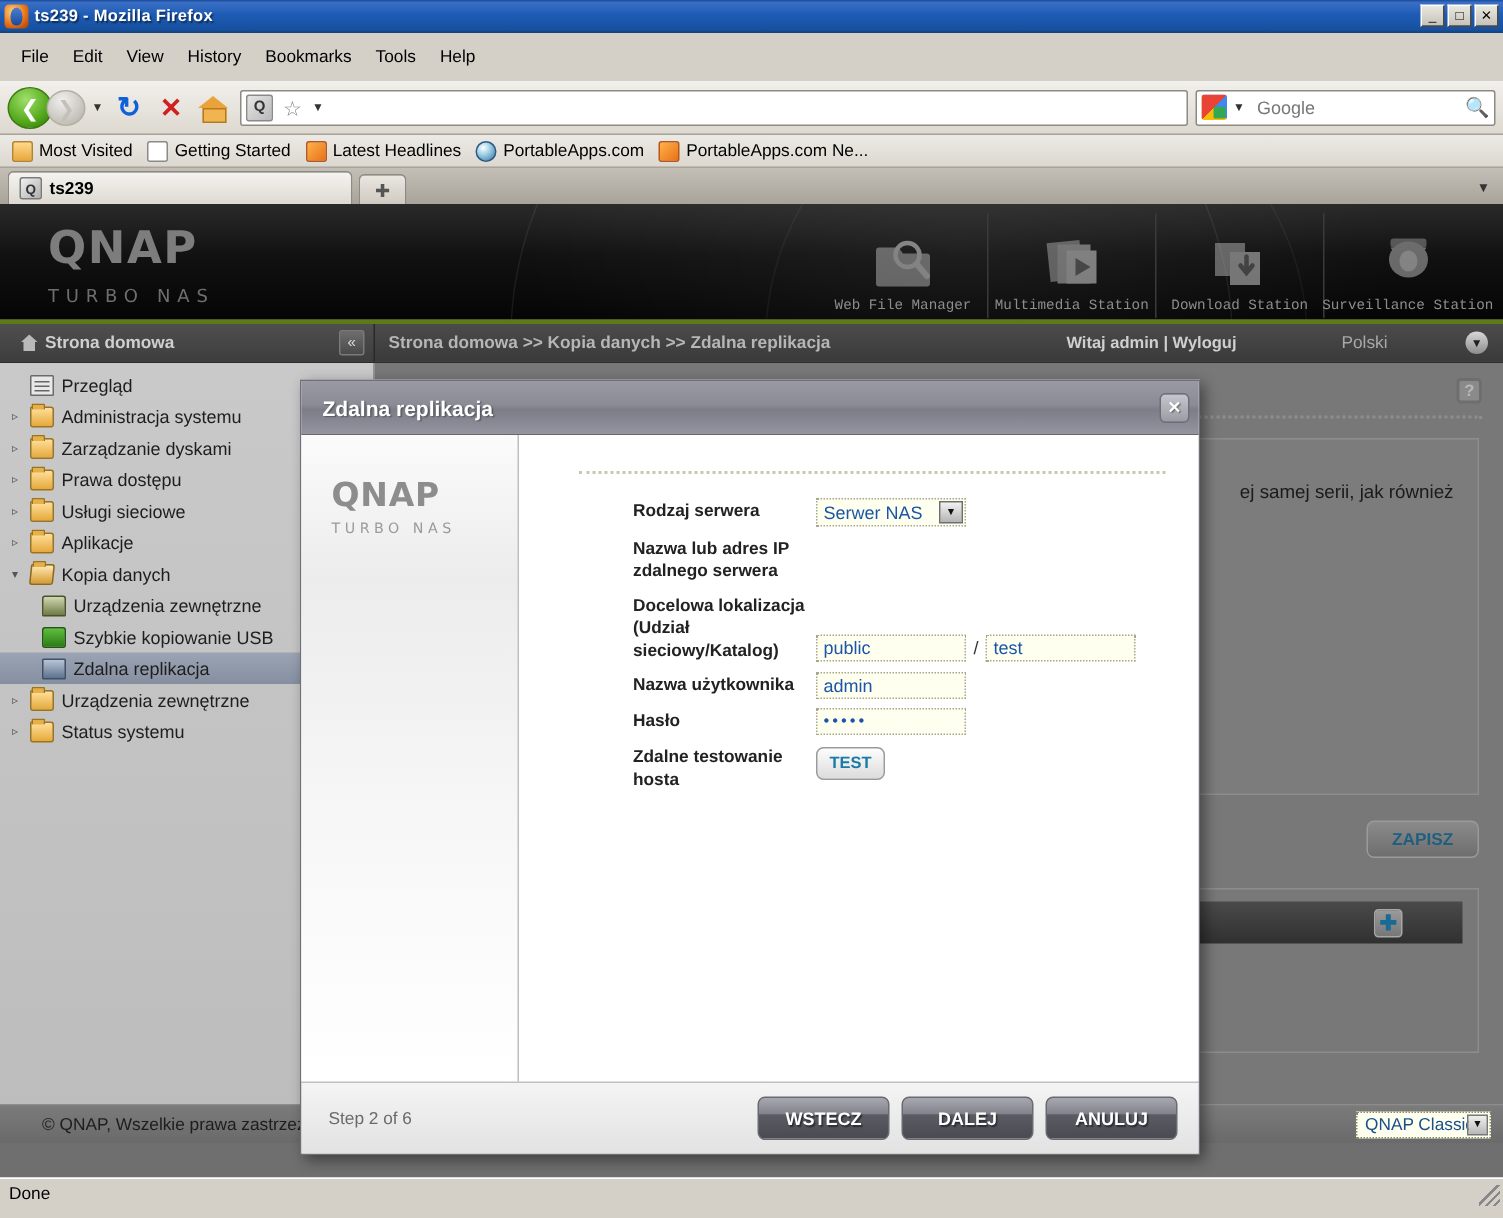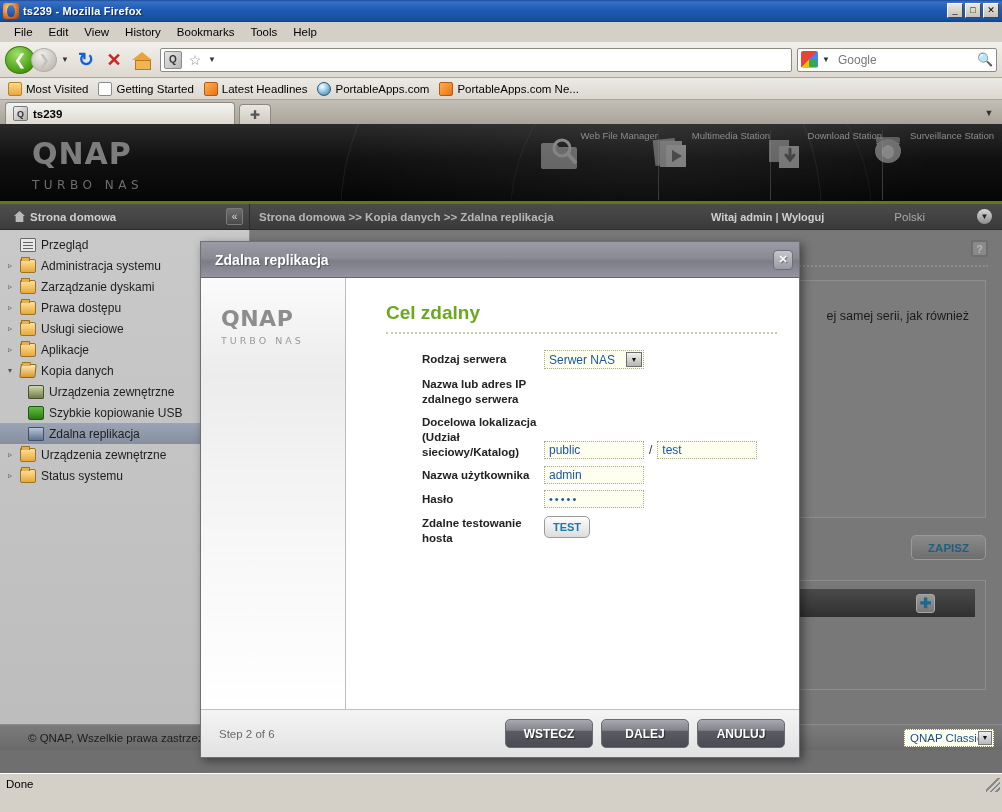--- a/index.html
+++ b/index.html
@@ -47,21 +47,21 @@
     background: linear-gradient(to bottom, #e8e8e0, #c6c2b8);
     border: 1px solid #fff;
     border-right-color: #4a4a42; border-bottom-color: #4a4a42;
     display: flex; align-items: center; justify-content: center;
     font-size: 9px; color: #000; font-family: "Liberation Sans", sans-serif;
     line-height: 1;
   }
 
   
   .menubar {
-    height: 20px;
+    height: 32px;
     background: #d4d0c8;
     display: flex; align-items: center;
     padding-left: 6px;
     border-bottom: 1px solid #d4d0c8;
   }
   .menu-item {
     padding: 2px 8px;
     font-size: 11.5px;
     color: #000;
   }
@@ -285,25 +285,26 @@
     font-size: 12px; letter-spacing: 4.5px;
     color: #6e6e6e; margin-top: 7px;
     font-family: "DejaVu Sans", sans-serif;
   }
   .stations {
     position: absolute; right: 8px; top: 6px;
     display: flex; height: 70px;
   }
   .station {
     width: 112px;
-    display: flex; flex-direction: row;
-    justify-content: flex-end;
+    display: flex; flex-direction: column;
+    align-items: center; justify-content: flex-end;
     border-left: 1px solid #3a3a3a;
     padding-bottom: 3px;
     position: relative;
+    font-family: Liberation Mono, monospace;
   }
   .station:first-child { border-left: none; }
   .station-ico {
     width: 46px; height: 44px;
     margin-bottom: 2px;
     opacity: .55;
     display: flex; align-items: center; justify-content: center;
   }
   .station-lbl {
     font-size: 9.5px; color: #8d8d8d;
@@ -877,21 +878,20 @@
       <div class="modal-close">✕</div>
     </div>
 
     <div class="modal-body">
       <div class="modal-left">
         <div class="big">QNAP</div>
         <div class="sub">TURBO NAS</div>
       </div>
 
       <div class="modal-right">
-        <div class="modal-h1">Cel zdalny</div>
         <div class="modal-sep"></div>
 
         <div class="frow">
           <div class="flabel">Rodzaj serwera</div>
           <div class="fctl">
             <div class="sel-box">
               <span>Serwer NAS</span>
               <span class="sel-caret">▼</span>
             </div>
           </div>

